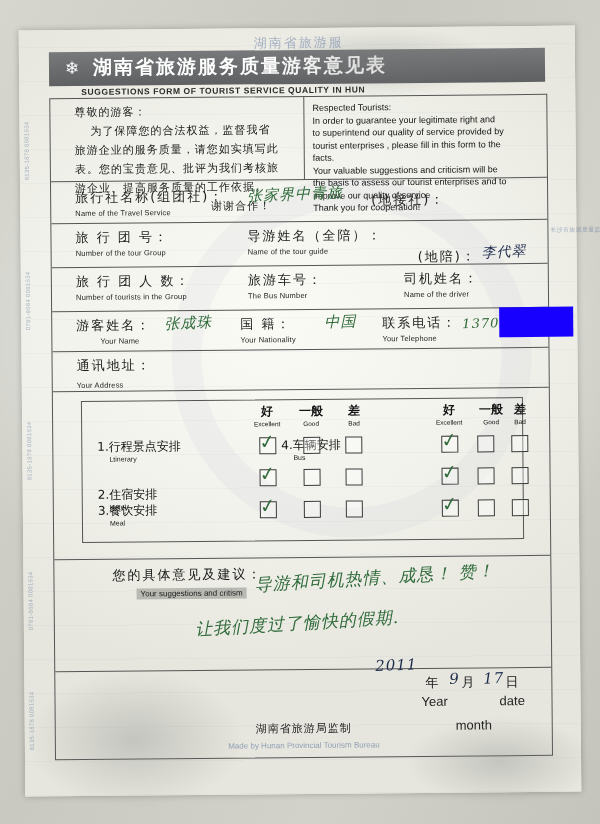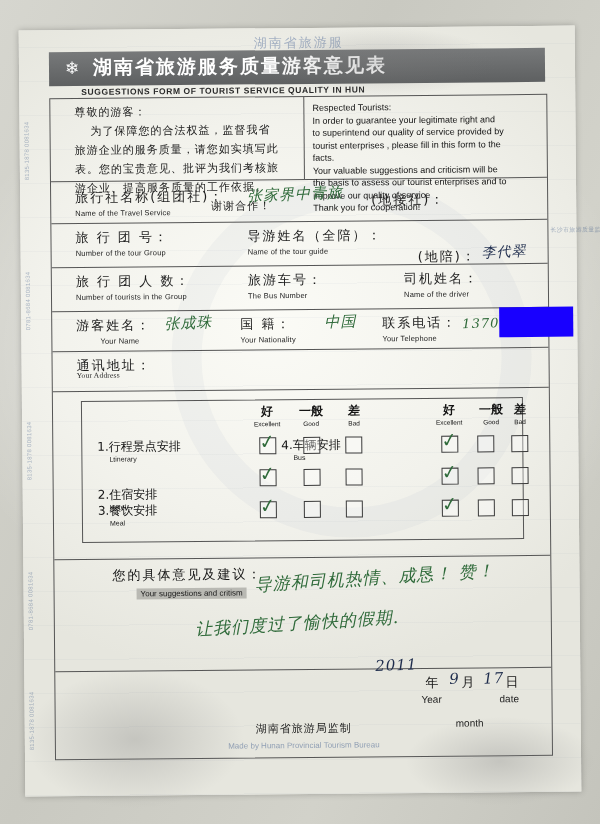--- a/index.html
+++ b/index.html
@@ -257,21 +257,21 @@
 
   .date-lbl {
     position: absolute;
     font-size: 13px;
     font-family: "DejaVu Sans", sans-serif;
     color: #161616;
     letter-spacing: 1px;
   }
   .date-en {
     position: absolute;
-    font-size: 10px;
+    font-size: 13px;
     color: #222;
   }
 
   .footer-cn {
     position: absolute;
     left: 0;
     width: 496px;
     text-align: center;
     font-size: 11px;
     font-family: "DejaVu Sans", sans-serif;
@@ -388,21 +388,21 @@
       <div class="lbl-cn" style="left:188px; top:218px;">国    籍：</div>
       <div class="lbl-en" style="left:188px; top:238px;">Your   Nationality</div>
       <div class="hand" style="left:272px; top:216px;">中国</div>
       <div class="lbl-cn" style="left:330px; top:218px;">联系电话：</div>
       <div class="lbl-en" style="left:330px; top:238px;">Your   Telephone</div>
       <div class="hand" style="left:410px; top:220px; font-size:13px; transform:rotate(-1deg);">13701201</div>
       <div class="redact" style="left:447px; top:212px; width:74px; height:30px;"></div>
       <div class="hline" style="top:252px;"></div>
 
       <div class="lbl-cn" style="left:24px; top:258px;">通讯地址：</div>
-      <div class="lbl-en" style="left:24px; top:272px;font-family:Liberation Serif, serif;">Your       Address</div>
+      <div class="lbl-en" style="left:24px; top:282px;">Your       Address</div>
       <div class="hand" style="left:130px; top:258px;"></div>
       <div class="hline" style="top:292px;"></div>
 
       <div class="rate-box" style="left:28px; top:302px; width:440px; height:140px;"></div>
 
       <div class="rt-head" style="left:196px; top:306px; width:36px;">
         <span>好</span>
         <span class="en">Excellent</span>
       </div>
       <div class="rt-head" style="left:236px; top:306px; width:44px;">

